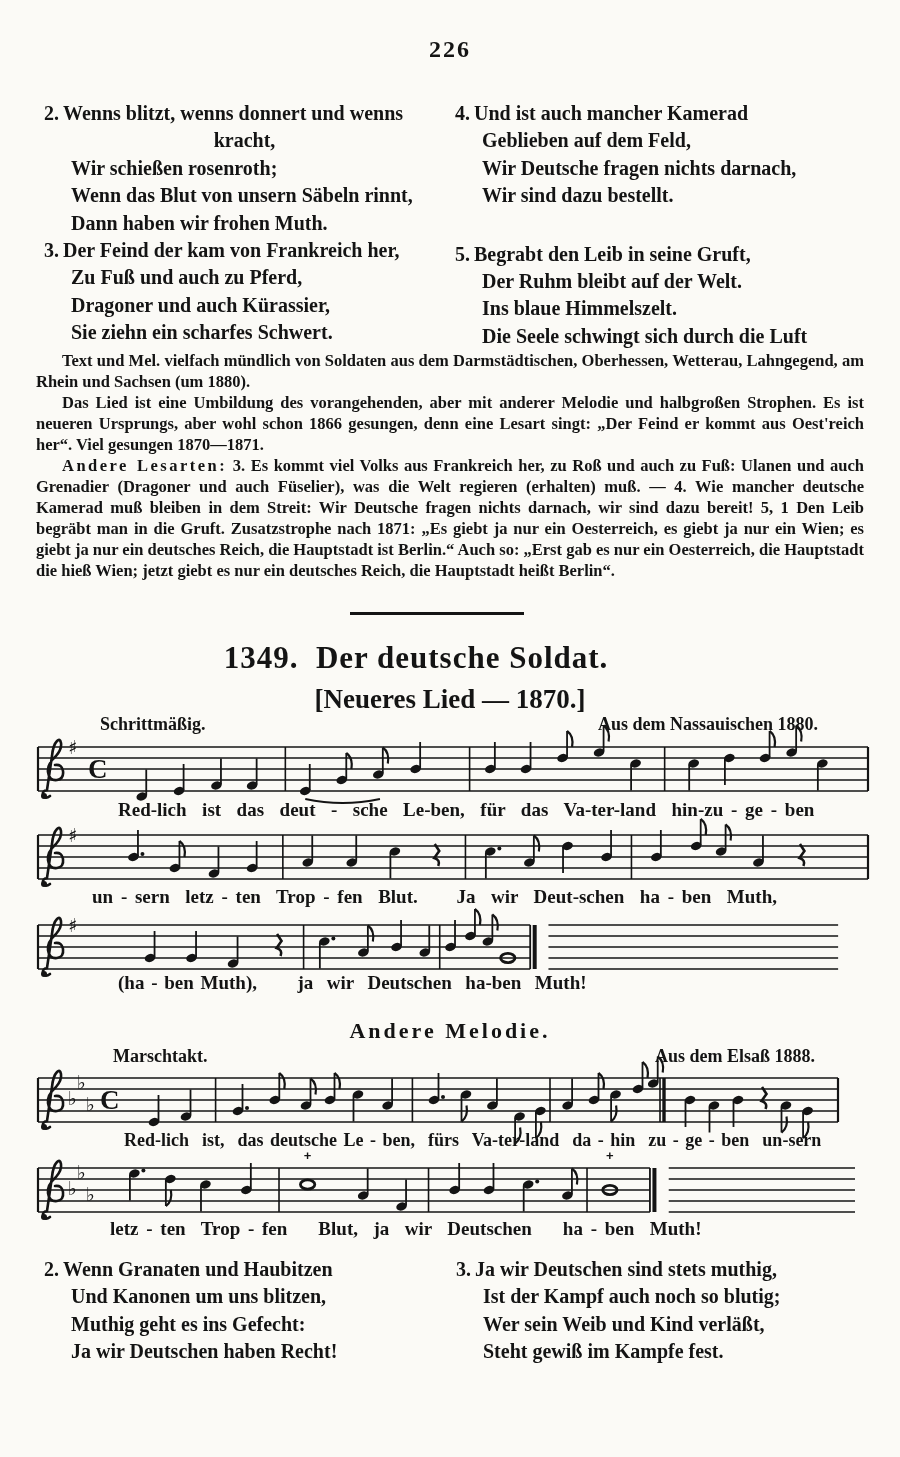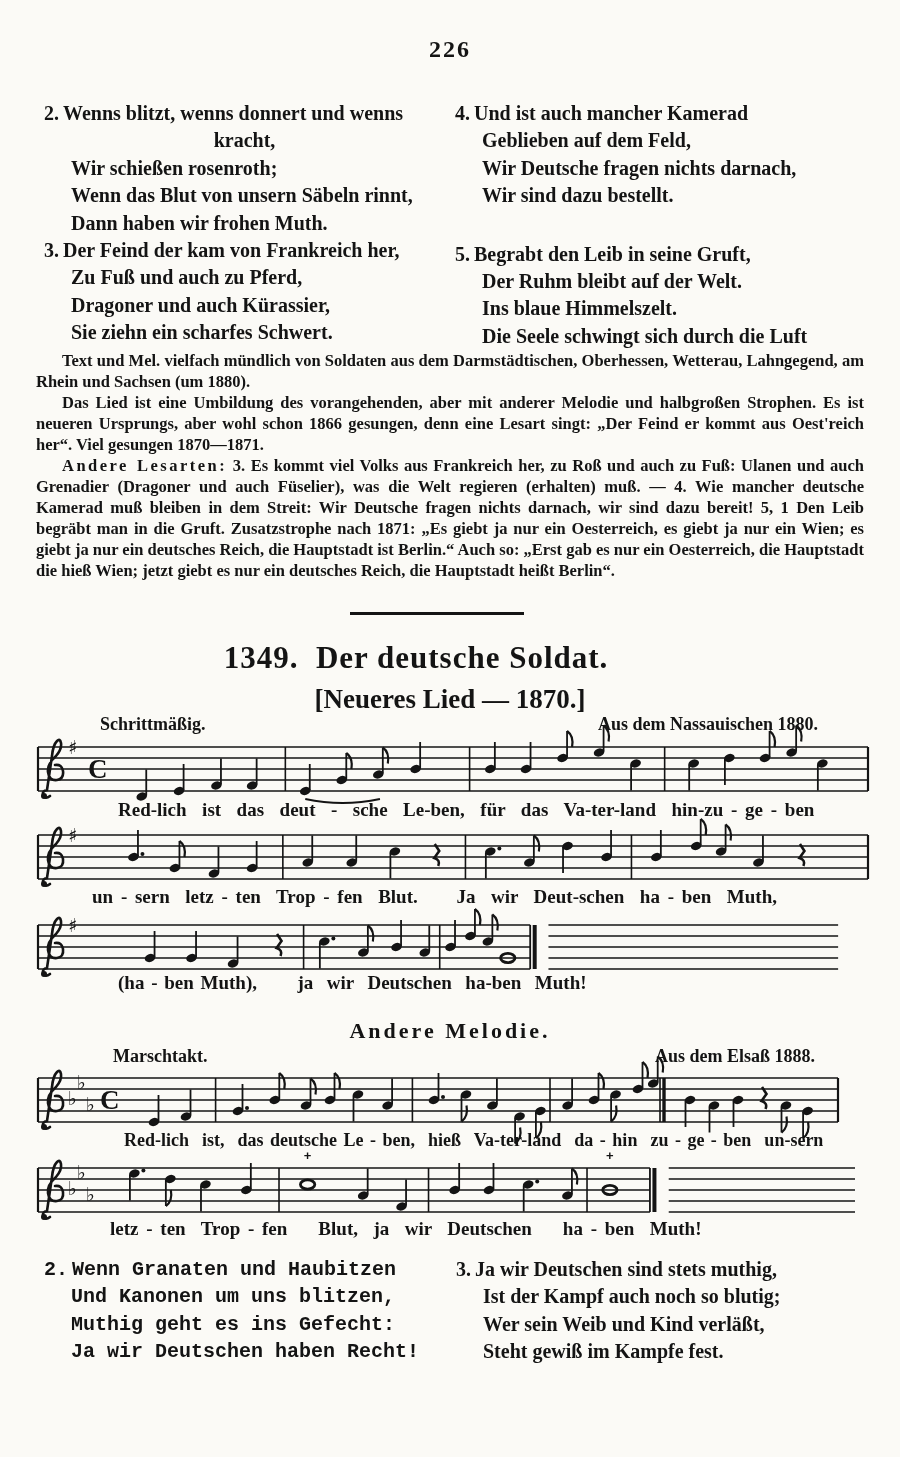--- a/index.html
+++ b/index.html
@@ -12,21 +12,21 @@
   .pgnum{top:36px;left:0;width:900px;text-align:center;font-size:24px;letter-spacing:2px;}
   
   .vcol{font-size:20px;}
   .verse{padding-left:27px;}
   .vline{line-height:27.4px;white-space:nowrap;}
   .vline.hang{text-align:center;white-space:normal;}
   .vnum{margin-left:-27px;padding-right:4px;}
   #tv-left{left:44px;top:100px;width:374px;}
   #tv-right{left:455px;top:100px;width:378px;}
   #tv-right .verse + .verse{margin-top:31px;}
-  #bv-left{left:44px;top:1256px;width:390px;font-family:Liberation Mono, monospace;}
+  #bv-left{left:44px;top:1256px;width:390px;}
   #bv-right{left:456px;top:1256px;width:410px;}
   
   #prose{left:36px;top:350px;width:828px;}
   #prose p{margin:0;text-indent:26px;text-align:justify;
     font-size:16.5px;line-height:21px;font-weight:bold;}
   #prose .lead{letter-spacing:2.5px;}
   .divider{left:350px;top:612px;width:174px;height:3px;background:#141414;}
   
   .title{top:640px;left:0;width:832px;text-align:center;font-size:31px;letter-spacing:1px;white-space:pre;}
   .subtitle{top:684px;left:0;width:900px;text-align:center;font-size:27px;}
@@ -390,21 +390,21 @@
   </div>
 
 <div class="abs lyr lyr1">Red-lich  ist  das  deut  -  sche  Le-ben,  für  das  Va-ter-land  hin-zu - ge - ben</div>
 <div class="abs lyr lyr2">un - sern  letz - ten  Trop - fen  Blut.     Ja  wir  Deut-schen  ha - ben  Muth,</div>
 <div class="abs lyr lyr3">(ha - ben Muth),      ja  wir  Deutschen  ha-ben  Muth!</div>
 
 <div class="abs andere">Andere Melodie.</div>
 <div class="abs tempo2">Marschtakt.</div>
 <div class="abs source2">Aus dem Elsaß 1888.</div>
 
-<div class="abs lyr lyr4">Red-lich  ist,  das deutsche Le - ben,  hieß  Va-ter-land  da - hin  zu - ge - ben  un-sern</div>
+<div class="abs lyr lyr4">Red-lich  ist,  das deutsche Le - ben,  fürs  Va-ter-land  da - hin  zu - ge - ben  un-sern</div>
 <div class="abs lyr lyr5">letz - ten  Trop - fen    Blut,  ja  wir  Deutschen    ha - ben  Muth!</div>
 
 <div id="bv-left" class="abs vcol">
     <div class="verse">
       <div class="vline"><span class="vnum">2.</span>Wenn Granaten und Haubitzen</div>
       <div class="vline">Und Kanonen um uns blitzen,</div>
       <div class="vline">Muthig geht es ins Gefecht:</div>
       <div class="vline">Ja wir Deutschen haben Recht!</div>
     </div>
   </div>

